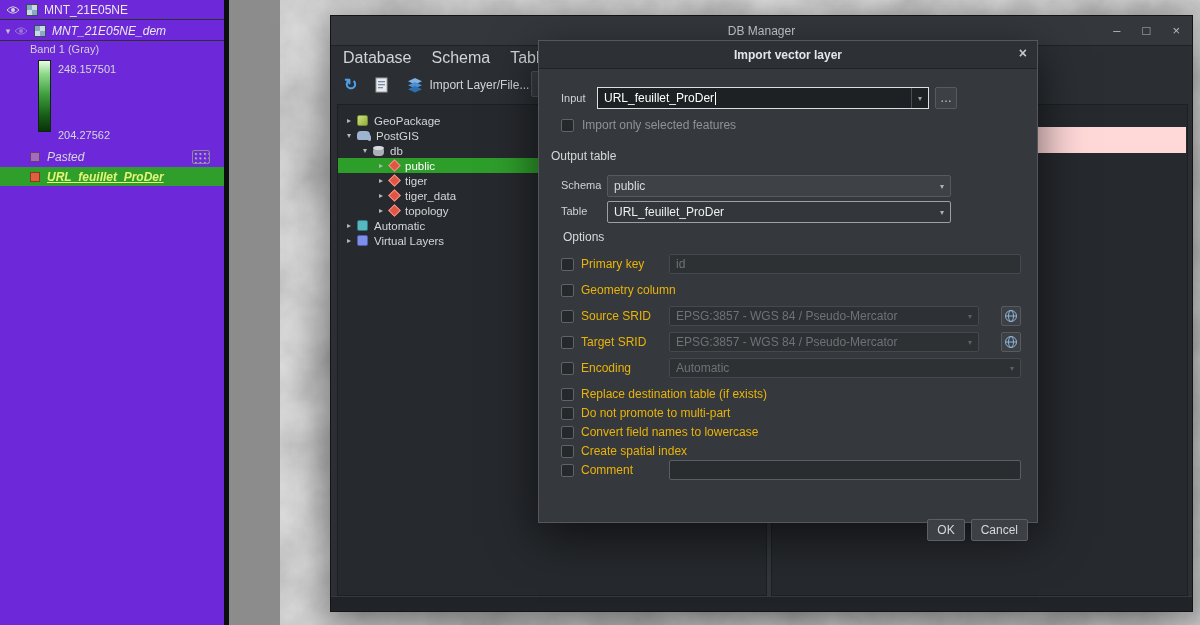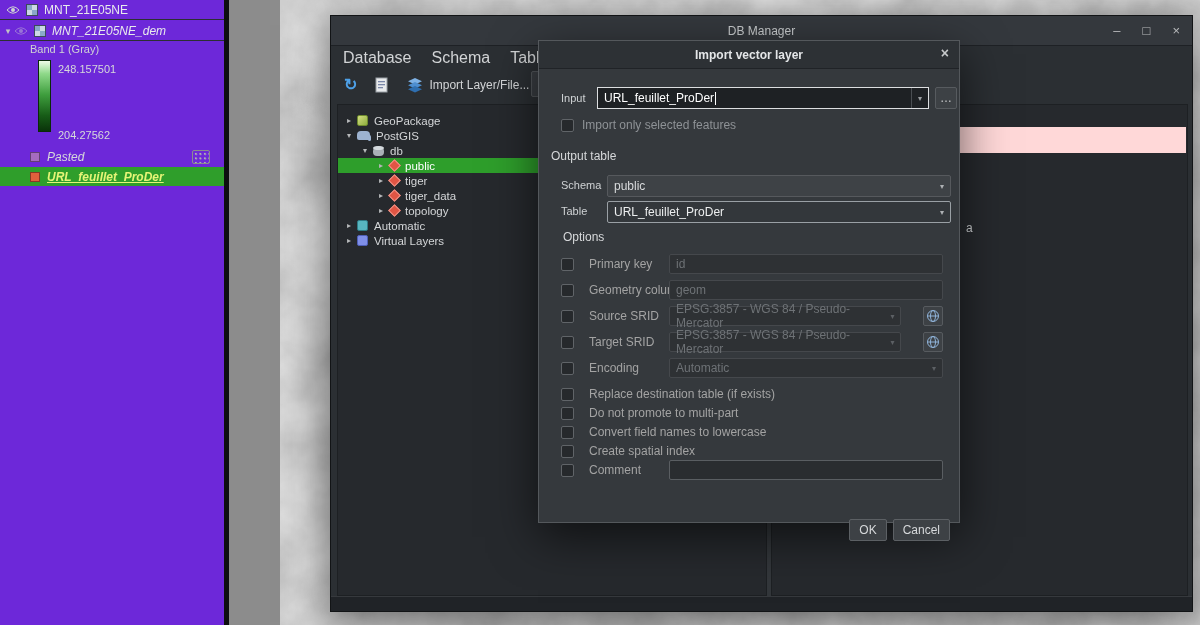--- a/index.html
+++ b/index.html
@@ -74,21 +74,21 @@
   .splitter{position:absolute;left:436px;top:88px;width:4px;bottom:15px;background:#33373b;}
   .info{position:absolute;left:440px;right:4px;top:88px;bottom:15px;background:#26292d;
         border:1px solid #1d2023;box-sizing:border-box;}
   .pink{position:absolute;left:1px;right:1px;top:22px;height:26px;background:#ffd8d8;}
   .frag{position:absolute;font-size:12px;color:#cfd2d4;}
   .frag-pr{left:192px;top:86px;}
   .frag-a{left:194px;top:116px;}
   .statusbar{position:absolute;left:0;right:0;bottom:0;height:14px;background:#202327;border-top:1px solid #36393d;}
 
   
-  .dialog{position:absolute;left:538px;top:40px;width:422px;height:483px;background:#35393d;
+  .dialog{position:absolute;left:538px;top:40px;width:500px;height:483px;background:#35393d;
           border:1px solid #54585c;box-shadow:0 14px 44px rgba(0,0,0,.6);z-index:10;box-sizing:border-box;color:#d2d4d6;}
   .dlg-title{height:27px;background:#2d3135;border-bottom:1px solid #202327;display:flex;align-items:center;
              justify-content:center;font-size:12px;font-weight:bold;color:#e4e6e8;position:relative;}
   .dlg-close{position:absolute;right:10px;top:4px;font-size:14px;color:#c6c8ca;}
   .abs{position:absolute;}
   .lbl{font-size:11px;color:#cfd2d4;}
   .sec{font-size:12px;color:#d6d8da;}
   .input-combo{left:58px;top:46px;width:332px;height:22px;background:#1e2124;border:1px solid #dcdee0;
                display:flex;align-items:center;padding-left:6px;box-sizing:border-box;color:#fff;font-size:12px;}
   .caret{display:inline-block;width:1px;height:13px;background:#fff;margin-left:1px;}
@@ -104,21 +104,21 @@
          padding-left:6px;font-size:12px;color:#d8dadc;box-sizing:border-box;}
   .combo .arr{margin-left:auto;width:16px;text-align:center;color:#aeb1b4;font-size:8px;}
   .combo .arr::before{content:"\25BE";}
   .combo.hl{border-color:#9aa0a5;background:#33373b;color:#eceeef;}
   .combo.disabled{background:#2e3134;border-color:#45484c;color:#6e7276;}
   .combo.disabled .arr{color:#5c6064;}
   .tinput{height:20px;background:#2e3134;border:1px solid #45484c;border-radius:2px;display:flex;align-items:center;
           padding-left:6px;font-size:12px;color:#6e7276;box-sizing:border-box;}
   .tinput.enabled{background:#2a2d30;border-color:#5a5e62;color:#d2d4d6;}
   .optrow{position:absolute;left:22px;right:16px;height:20px;display:flex;align-items:center;}
-  .optrow .olbl{font-size:12px;color:#a3a3a3;margin-left:15px;}
+  .optrow .olbl{font-size:12px;color:#eab308;margin-left:7px;}
   .ofield{position:absolute;left:108px;right:0;top:0;}
   .ofield.srid{right:42px;}
   .globe-btn{position:absolute;right:0;top:0;width:20px;height:20px;background:#3d4145;border:1px solid #575b5f;
              border-radius:2px;display:flex;align-items:center;justify-content:center;box-sizing:border-box;}
   .dlg-buttons{position:absolute;right:9px;top:478px;display:flex;gap:6px;}
   .btn{height:22px;padding:0 9px;background:#3d4145;border:1px solid #5c6064;border-radius:2px;color:#d6d8da;
        font-size:12px;display:flex;align-items:center;justify-content:center;box-sizing:border-box;}
 </style>
 </head>
 <body>
@@ -316,21 +316,20 @@
 
     <div class="optrow" style="top:213px;">
       <span class="cb"></span>
       <span class="olbl">Primary key</span>
       <div class="ofield tinput">id</div>
     </div>
 
     <div class="optrow" style="top:239px;">
       <span class="cb"></span>
       <span class="olbl">Geometry column</span>
-      <div class="ofield tinput">geom</div>
     </div>
 
     <div class="optrow" style="top:265px;">
       <span class="cb"></span>
       <span class="olbl">Source SRID</span>
       <div class="ofield srid combo disabled" style="height:20px;">
         <span>EPSG:3857 - WGS 84 / Pseudo-Mercator</span>
         <span class="arr"></span>
       </div>
       <span class="globe-btn">

